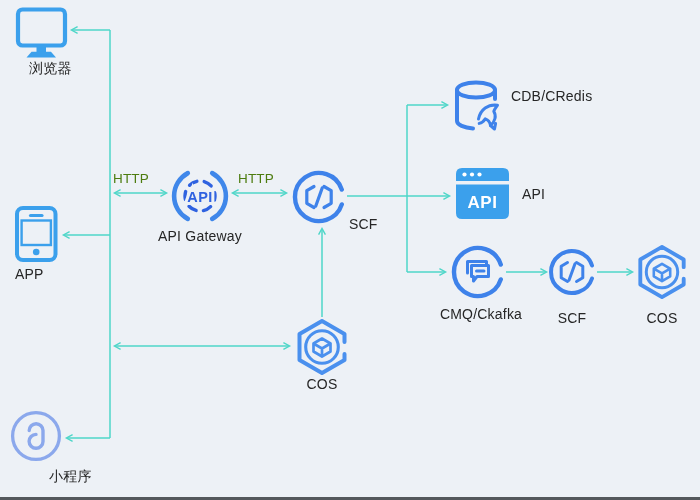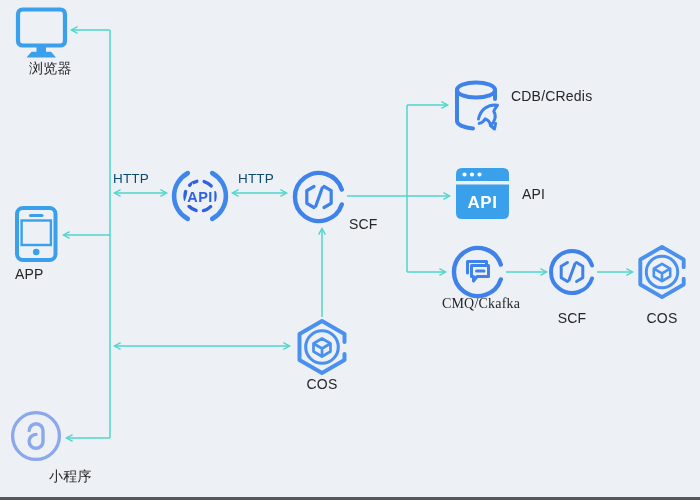--- a/index.html
+++ b/index.html
@@ -14,21 +14,21 @@
   .connectors { position:absolute; left:0; top:0; }
   .node { position:absolute; }
   .label {
     position:absolute;
     font-size:14px;
     color:#262626;
     white-space:nowrap;
     letter-spacing:0.2px;
   }
   .label.center { text-align:center; }
-  .label.http { font-size:13.5px; color:#0c4a6e; }
+  .label.http { font-size:13.5px; color:#4d7c0f; }
   .bottom-edge {
     position:absolute; left:0; bottom:0; width:700px; height:3px;
     background:#54585c;
   }
 </style>
 </head>
 <body>
 
 <div class="canvas">
 
@@ -87,20 +87,21 @@
   <div class="label http center" style="left:231px; top:171px; width:50px;">HTTP</div>
 
   <div class="node" style="left:169px; top:165px; width:62px; height:62px;">
     <svg width="62" height="62" viewBox="0 0 62 62">
       <path d="M18.8,8.1 A26,26 0 0 0 18.8,53.9" fill="none" stroke="#3f87ea" stroke-width="4.6" stroke-linecap="round"></path>
       <path d="M43.2,8.1 A26,26 0 0 1 43.2,53.9" fill="none" stroke="#3f87ea" stroke-width="4.6" stroke-linecap="round"></path>
       <circle cx="31" cy="31" r="15" fill="none" stroke="#2f62e0" stroke-width="3.4" stroke-dasharray="8.2 7.5" stroke-dashoffset="4" stroke-linecap="round"></circle>
       <text x="31" y="36.5" text-anchor="middle" font-size="14.5" font-weight="bold" fill="#2f62e0" stroke="#edf1f6" stroke-width="6" paint-order="stroke" style="font-family:'Liberation Sans',sans-serif; letter-spacing:0.5px;">API</text>
     </svg>
   </div>
+  <div class="label center" style="left:140px; top:228px; width:120px;">API Gateway</div>
 
   <div class="node" style="left:291px; top:169px; width:56px; height:56px;">
     <svg width="56" height="56" viewBox="0 0 56 56">
       <path d="M50.8,35.4 A24,24 0 1 1 50.8,20.6" fill="none" stroke="#3e82ea" stroke-width="4.4" stroke-linecap="round"></path>
       <path d="M23,17.5 L15.8,21.7 V34.3 L23,38.5" fill="none" stroke="#3e82ea" stroke-width="3.2" stroke-linecap="round" stroke-linejoin="round"></path>
       <path d="M33,17.5 L40.2,21.7 V34.3 L33,38.5" fill="none" stroke="#3e82ea" stroke-width="3.2" stroke-linecap="round" stroke-linejoin="round"></path>
       <path d="M31.3,18.8 L24.7,37.2" fill="none" stroke="#3e82ea" stroke-width="3.2" stroke-linecap="round"></path>
     </svg>
   </div>
   <div class="label" style="left:349px; top:216px;">SCF</div>
@@ -138,21 +139,21 @@
   <div class="label" style="left:522px; top:186px;">API</div>
 
   <div class="node" style="left:450px; top:244px; width:56px; height:56px;">
     <svg width="56" height="56" viewBox="0 0 56 56">
       <path d="M50.8,35.4 A24,24 0 1 1 50.8,20.6" fill="none" stroke="#3e82ea" stroke-width="4.4" stroke-linecap="round"></path>
       <path d="M17.5,29 V17.5 H36.5 V21.5" fill="none" stroke="#3e82ea" stroke-width="3" stroke-linejoin="round" stroke-linecap="round"></path>
       <path d="M21.5,21.5 H38.5 V32.5 H27 L23.5,37 V32.5 H21.5 Z" fill="none" stroke="#3e82ea" stroke-width="3" stroke-linejoin="round" stroke-linecap="round"></path>
       <path d="M26.5,27 H34" fill="none" stroke="#3e82ea" stroke-width="3" stroke-linecap="round"></path>
     </svg>
   </div>
-  <div class="label center" style="left:421px; top:296px; width:120px;font-family:Liberation Serif, serif;">CMQ/Ckafka</div>
+  <div class="label center" style="left:421px; top:306px; width:120px;">CMQ/Ckafka</div>
 
   <div class="node" style="left:547px; top:247px; width:50px; height:50px;">
     <svg width="50" height="50" viewBox="0 0 50 50">
       <path d="M45,31.5 A21,21 0 1 1 45,18.5" fill="none" stroke="#3e82ea" stroke-width="4" stroke-linecap="round"></path>
       <path d="M20.5,15.5 L14.2,19.2 V30.8 L20.5,34.5" fill="none" stroke="#3e82ea" stroke-width="3" stroke-linecap="round" stroke-linejoin="round"></path>
       <path d="M29.5,15.5 L35.8,19.2 V30.8 L29.5,34.5" fill="none" stroke="#3e82ea" stroke-width="3" stroke-linecap="round" stroke-linejoin="round"></path>
       <path d="M28,16.8 L22,33.2" fill="none" stroke="#3e82ea" stroke-width="3" stroke-linecap="round"></path>
     </svg>
   </div>
   <div class="label center" style="left:542px; top:310px; width:60px;">SCF</div>

